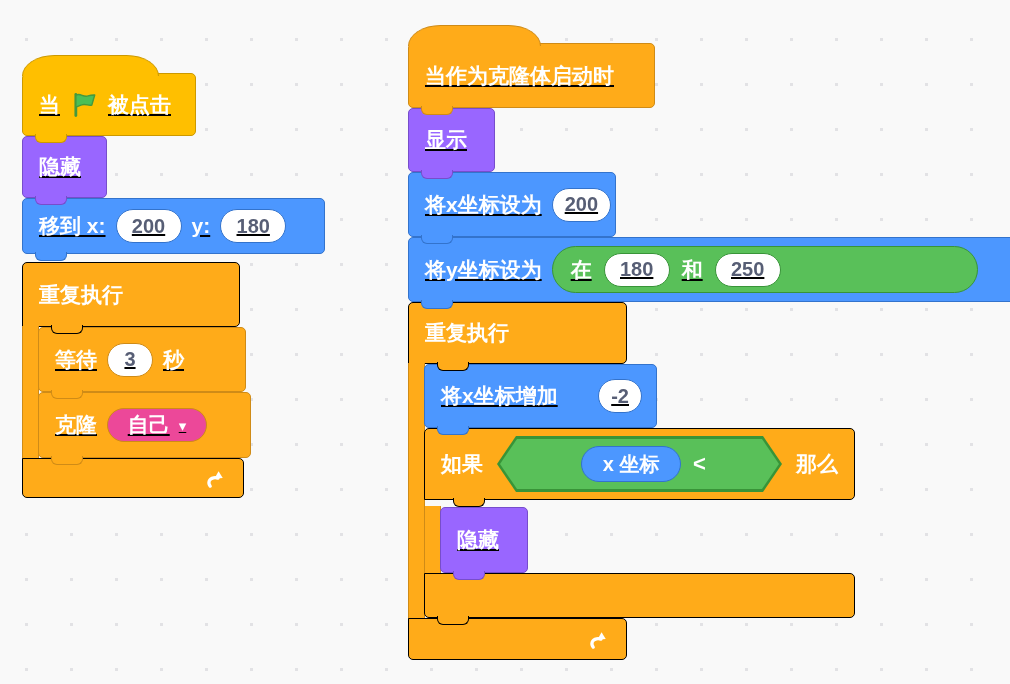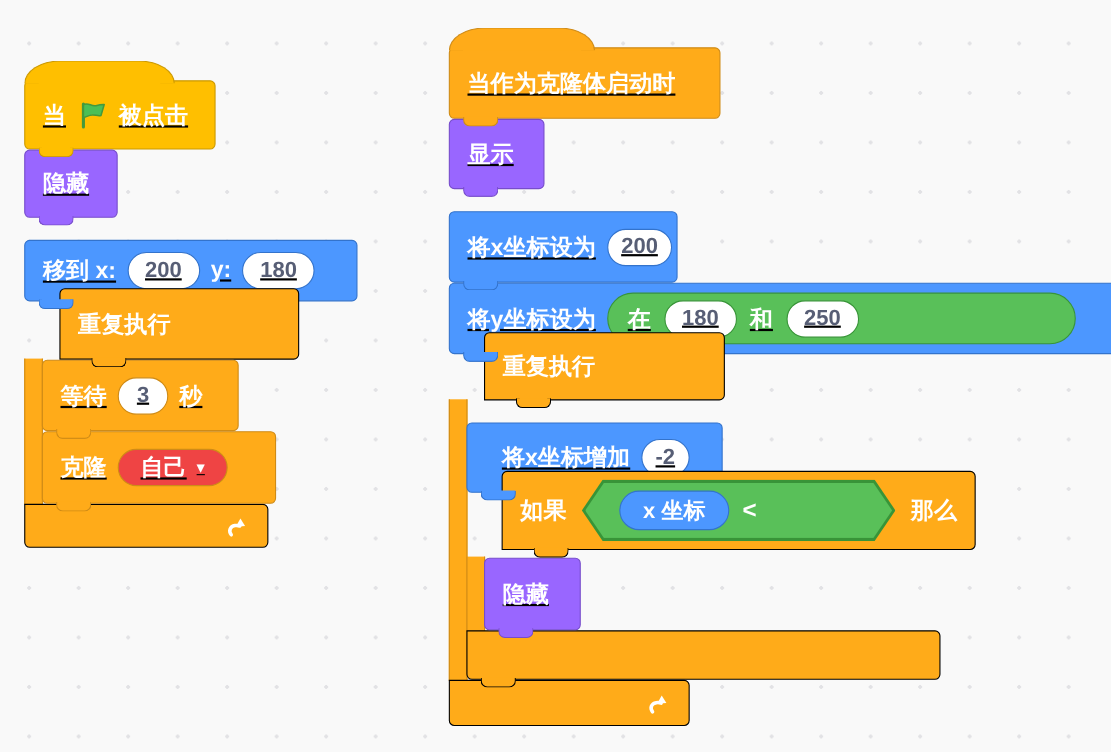--- a/index.html
+++ b/index.html
@@ -28,28 +28,28 @@
   }
   .bump-inner { left:28px; }
   .dome {
     position:absolute; top:-19px; left:-1px; height:21px; display:block;
     background:inherit; border:1px solid; border-color:inherit; border-bottom:none;
     border-radius:62px 62px 0 0 / 40px 40px 0 0; z-index:2;
   }
   
   .events  { background:#FFBF00; border-color:#CC9900; }
   .control { background:#FFAB19; border-color:#CF8B17; }
-  .motion  { background:#4C97FF; border-color:#3373CC;margin-top:20px; }
+  .motion  { background:#4C97FF; border-color:#3373CC; }
   .looks   { background:#9966FF; border-color:#774DCB; }
   
   .cblock { position:absolute; }
   .c-top {
     position:absolute; left:0; top:0; width:100%;
     border:1px solid; border-radius:5px 5px 5px 0;
-    display:flex; align-items:center; gap:14px; padding:0 14px 0 16px;margin-left:32px;
+    display:flex; align-items:center; gap:14px; padding:0 14px 0 16px;
   }
   .c-spine {
     position:absolute; left:0; width:17px;
     border-left:1px solid; border-right:1px solid;
   }
   .c-spine.control { border-color:#CF8B17; background:#FFAB19; }
   .c-foot {
     position:absolute; left:0;
     border:1px solid; border-radius:0 5px 5px 5px;
   }
@@ -57,21 +57,21 @@
   
   .oval {
     height:34px; min-width:46px; background:#fff; border:1px solid;
     border-radius:17px; display:inline-flex; align-items:center; justify-content:center;
     color:#575E75; font-weight:700; font-size:20px; padding:0 12px; flex:none;
   }
   .motion .oval, .motion.oval-ctx .oval { border-color:#3373CC; }
   .control .oval { border-color:#CF8B17; }
   .rnd .oval, .hex-content .oval { border-color:#389438; }
   .dropdown {
-    height:34px; min-width:100px; background:#ef4444; border:1px solid #CF8B17;
+    height:34px; min-width:100px; background:#ec4899; border:1px solid #CF8B17;
     border-radius:17px; display:inline-flex; align-items:center; justify-content:center;
     gap:9px; color:#fff; font-weight:700; font-size:21px; padding:0 14px; flex:none;
   }
   .caret { font-size:15px; line-height:1; }
   
   .rnd {
     height:47px; background:#59C059; border:1px solid #389438; border-radius:24px;
     display:inline-flex; align-items:center; gap:12px; padding:0 18px; flex:none;
   }
   .hex {
@@ -79,20 +79,21 @@
     clip-path:polygon(19px 0, calc(100% - 19px) 0, 100% 50%, calc(100% - 19px) 100%, 19px 100%, 0 50%);
     display:flex; align-items:center;
   }
   .hex-fill {
     position:absolute; inset:3px; background:#59C059; display:block;
     clip-path:polygon(17px 0, calc(100% - 17px) 0, 100% 50%, calc(100% - 17px) 100%, 17px 100%, 0 50%);
   }
   .hex-content {
     position:relative; width:100%; display:flex; align-items:center; gap:12px;
     padding:0 26px 0 34px;
+    justify-content:center;
   }
   .reporter {
     height:36px; background:#4C97FF; border:1px solid #3373CC; border-radius:18px;
     display:inline-flex; align-items:center; justify-content:center;
     color:#fff; font-weight:700; font-size:20px; padding:0 16px; flex:none; min-width:100px;
   }
   .op-sym { color:#fff; font-weight:700; font-size:22px; }
 </style>
 </head>
 <body>
@@ -130,21 +131,21 @@
     </div>
     <div class="c-spine control" style="top:64px;height:133px"></div>
     <div class="c-foot control" style="top:196px;width:222px;height:40px">
       <svg class="loop-svg" width="23" height="23" viewBox="0 0 24 24">
         <path d="M6.5 20.5 C3.8 17 5.2 12.6 10 11.8 C11.6 11.5 13.2 11.7 14.6 12.2" fill="none" stroke="#fff" stroke-width="3.4" stroke-linecap="round"></path>
         <polygon points="10.8,12.9 15.2,5.0 19.6,12.1" fill="#fff"></polygon>
       </svg>
     </div>
   </div>
 
-  <div class="block control" style="left:38px;top:327px;width:179px;height:65px">
+  <div class="block control" style="left:38px;top:327px;width:208px;height:65px">
     <span class="lbl">等待</span>
     <span class="oval">3</span>
     <span class="lbl">秒</span>
     <i class="bump"></i>
   </div>
 
   <div class="block control" style="left:38px;top:392px;width:213px;height:66px">
     <span class="lbl">克隆</span>
     <span class="dropdown">
       <span>自己</span>
@@ -188,21 +189,21 @@
     </div>
     <div class="c-spine control" style="top:61px;height:256px"></div>
     <div class="c-foot control" style="top:316px;width:219px;height:42px">
       <svg class="loop-svg" width="23" height="23" viewBox="0 0 24 24">
         <path d="M6.5 20.5 C3.8 17 5.2 12.6 10 11.8 C11.6 11.5 13.2 11.7 14.6 12.2" fill="none" stroke="#fff" stroke-width="3.4" stroke-linecap="round"></path>
         <polygon points="10.8,12.9 15.2,5.0 19.6,12.1" fill="#fff"></polygon>
       </svg>
     </div>
   </div>
 
-  <div class="block motion" style="left:424px;top:364px;width:233px;height:64px;justify-content:center;padding-right:14px">
+  <div class="block motion" style="left:424px;top:364px;width:233px;height:64px;justify-content:space-between;padding-right:14px">
     <span class="lbl">将x坐标增加</span>
     <span class="oval" style="min-width:42px">-2</span>
     <i class="bump"></i>
   </div>
 
   <div class="cblock" style="left:424px;top:428px;width:431px;height:190px">
     <div class="c-top control" style="height:72px">
       <span class="lbl">如果</span>
       <span class="hex" style="width:285px">
         <i class="hex-fill"></i>

